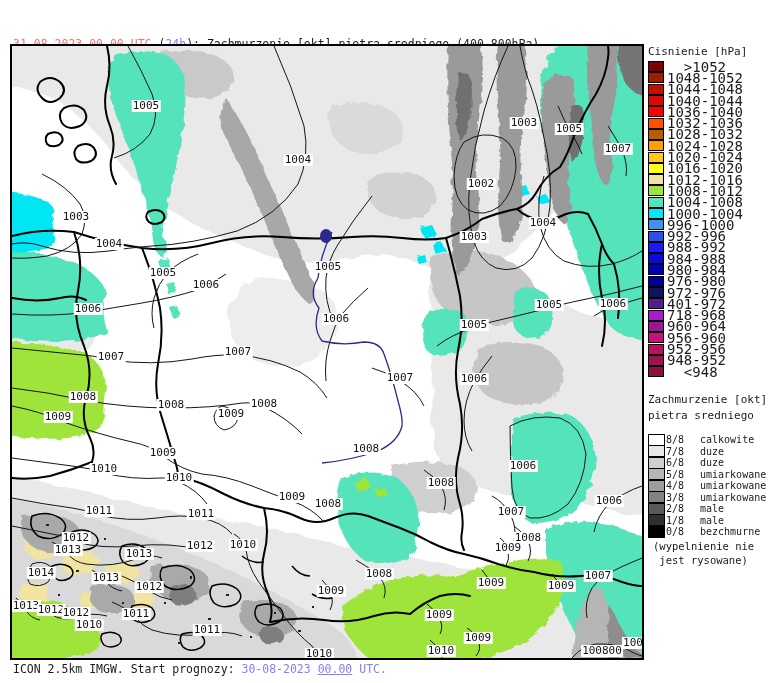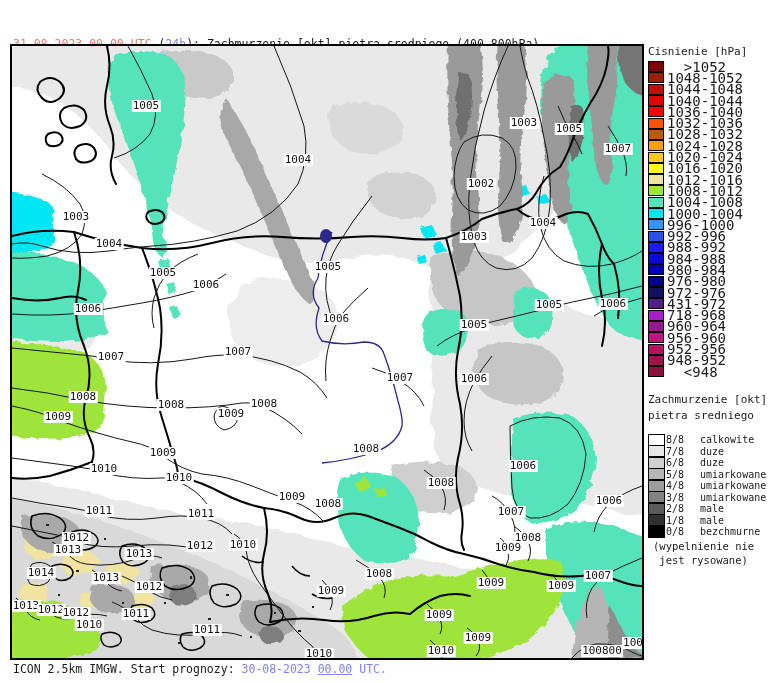--- a/index.html
+++ b/index.html
@@ -376,21 +376,21 @@
         <div class="prow">
           <span class="sw" style="background: rgb(0, 0, 145);"></span>
           <span class="plab">976-980</span>
         </div>
         <div class="prow">
           <span class="sw" style="background: rgb(18, 18, 95);"></span>
           <span class="plab">972-976</span>
         </div>
         <div class="prow">
           <span class="sw" style="background: rgb(83, 30, 140);"></span>
-          <span class="plab">431-972</span>
+          <span class="plab">401-972</span>
         </div>
         <div class="prow">
           <span class="sw" style="background: rgb(165, 30, 200);"></span>
           <span class="plab">718-968</span>
         </div>
         <div class="prow">
           <span class="sw" style="background: rgb(155, 22, 145);"></span>
           <span class="plab">960-964</span>
         </div>
         <div class="prow">

